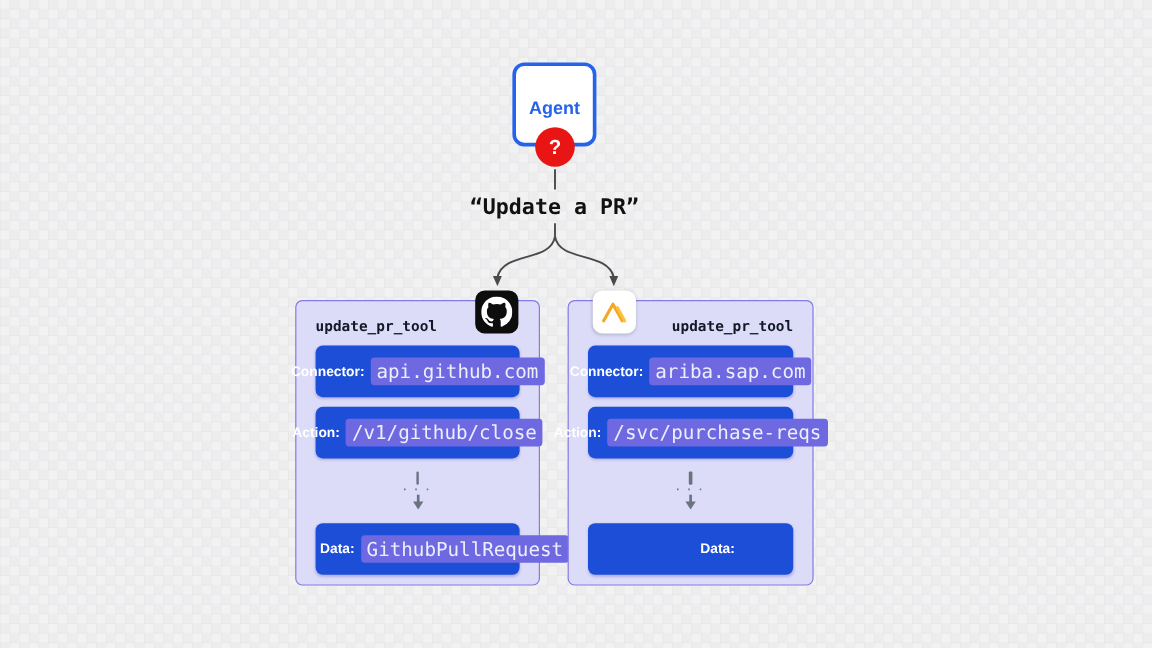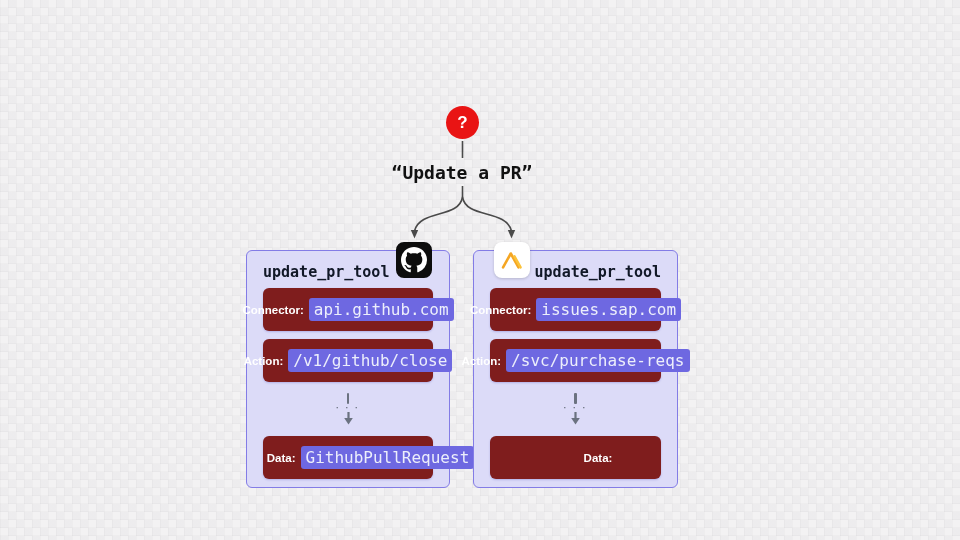--- a/index.html
+++ b/index.html
@@ -31,25 +31,25 @@
   }
   .card{
     position:absolute;top:250px;width:204px;height:238px;box-sizing:border-box;
     background:#dcdbf8;border:1.5px solid#837ce6;border-radius:6px;
     padding:10px 16px 16px 16px;
   }
   .card-left{left:246px;}
   .card-right{left:473px;width:205px;}
   .card-title{
     height:22px;line-height:22px;margin-bottom:5px;
-    font-family:"DejaVu Sans Mono", monospace;font-weight:bold;font-size:15px;color:#111827;
+    font-family:"DejaVu Sans Mono", monospace;font-weight:bold;font-size:12px;color:#111827;
   }
   .card-right .card-title{text-align:right;}
   .tool-row{
-    height:43px;margin-bottom:8px;border-radius:6px;background:#7f1d1d;
+    height:43px;margin-bottom:8px;border-radius:6px;background:#1d4ed8;
     display:flex;align-items:center;justify-content:center;gap:5px;
     box-shadow:0 1px 2px rgba(60,50,180,0.25);
   }
   .row-label{color:#ffffff;font-size:11.5px;font-weight:600;}
   .row-chip{
     background:#6e68e1;border-radius:3px;padding:2px 5px;
     font-family:"DejaVu Sans Mono", monospace;font-size:16px;color:#eceefb;white-space:nowrap;
   }
   .row-connector{
     height:38px;margin-bottom:8px;display:flex;flex-direction:column;
@@ -72,20 +72,23 @@
 
   <svg class="connector-layer" width="960" height="540" viewBox="0 0 960 540">
     <path d="M462.5,141 V158" stroke="#4a4a4a" stroke-width="1.6" fill="none"></path>
     <path d="M462.5,186 V197" stroke="#4a4a4a" stroke-width="1.6" fill="none"></path>
     <path d="M462.5,197 C459,219 420,209 414.5,231" stroke="#4a4a4a" stroke-width="1.6" fill="none"></path>
     <path d="M462.5,197 C466,219 506,209 511.5,231" stroke="#4a4a4a" stroke-width="1.6" fill="none"></path>
     <polygon points="410.8,230 418.2,230 414.5,238.5" fill="#4a4a4a"></polygon>
     <polygon points="507.8,230 515.2,230 511.5,238.5" fill="#4a4a4a"></polygon>
   </svg>
 
+  <div class="agent-box">
+    <span class="agent-label">Agent</span>
+  </div>
   <div class="agent-badge">
     <span>?</span>
   </div>
 
   <div class="query-text">“Update a PR”</div>
 
   <div class="card card-left">
     <div class="card-title">update_pr_tool</div>
     <div class="tool-row">
       <span class="row-label">Connector:</span>
@@ -106,21 +109,21 @@
     <div class="tool-row data-row">
       <span class="row-label">Data:</span>
       <span class="row-chip">GithubPullRequest</span>
     </div>
   </div>
 
   <div class="card card-right">
     <div class="card-title">update_pr_tool</div>
     <div class="tool-row">
       <span class="row-label">Connector:</span>
-      <span class="row-chip">issues.sap.com</span>
+      <span class="row-chip">ariba.sap.com</span>
     </div>
     <div class="tool-row">
       <span class="row-label">Action:</span>
       <span class="row-chip">/svc/purchase-reqs</span>
     </div>
     <div class="row-connector">
       <div class="rc-line"></div>
       <div class="rc-dots">· · ·</div>
       <svg width="13" height="13" viewBox="0 0 13 13">
         <rect x="5.4" y="0" width="2.2" height="7" fill="#6b7280"></rect>

